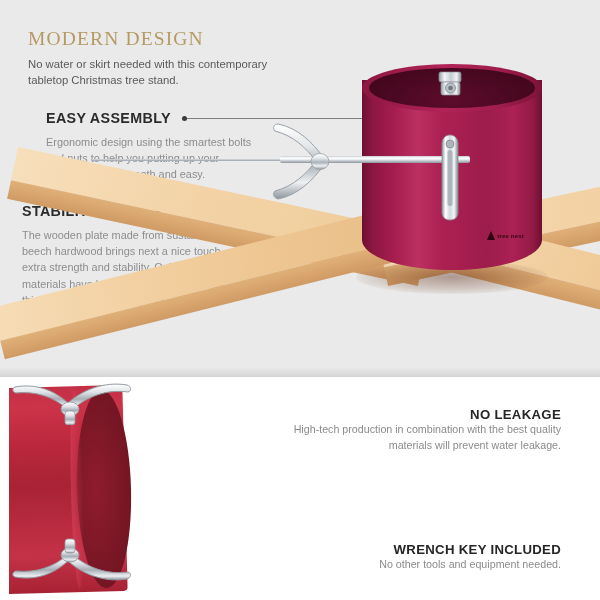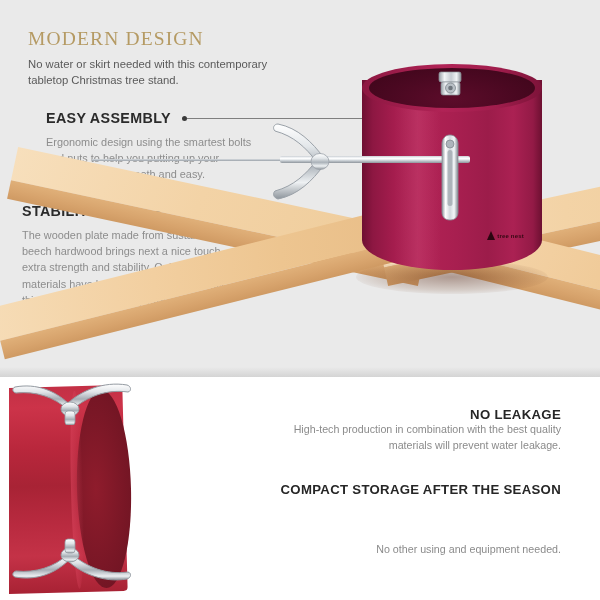--- a/index.html
+++ b/index.html
@@ -456,20 +456,20 @@
         </svg>
       </div>
     </div>
 
     <div class="b-feature" id="b-leak">
       <h3>NO LEAKAGE</h3>
       <p>High-tech production in combination with the best quality materials will prevent water leakage.</p>
     </div>
 
     <div class="b-feature" id="b-storage">
-      <h3>COMPACT STORAGE AFTER THE SEASON</h3>
     </div>
 
     <div class="b-feature" id="b-wrench">
-      <p>No other using and equipment needed.</p>
+      <h3>WRENCH KEY INCLUDED</h3>
+      <p>No other tools and equipment needed.</p>
     </div>
   </div>
 </div>
 
 </body></html>

